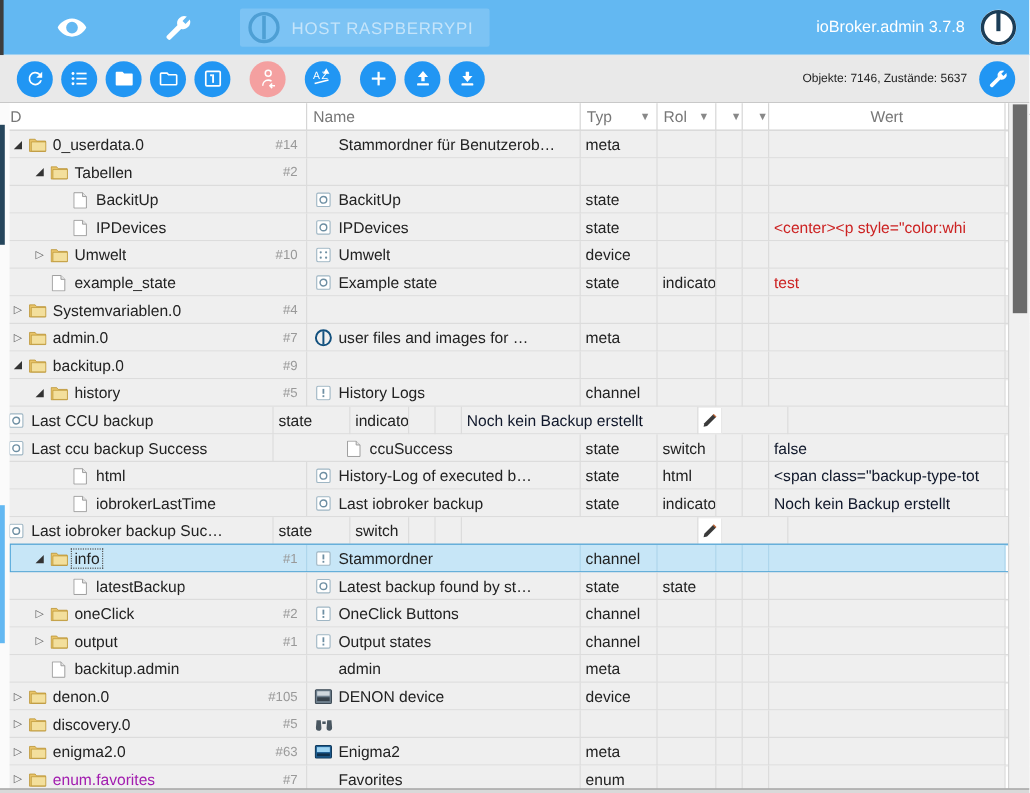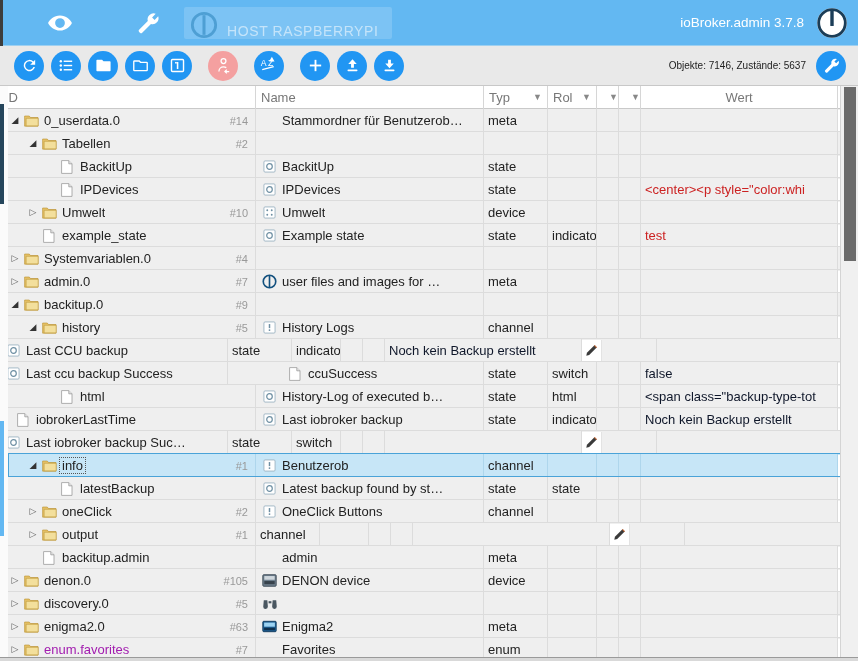--- a/index.html
+++ b/index.html
@@ -19,21 +19,21 @@
     display: flex; align-items: center;
     border-bottom: 1px solid #9fd0f0;
   }
   .hdr-icon {
     width: 44px; height: 44px; display:flex; align-items:center; justify-content:center;
     color: #ffffff; cursor: pointer;
   }
   .eye-wrap { margin-left: 38px; }
   .wrench-wrap { margin-left: 44px; }
   .host-chip {
-    margin-left: 14px; height: 32px; display:flex; align-items:flex-end;
+    margin-left: 30px; height: 32px; display:flex; align-items:center;
     background: rgba(255,255,255,0.16); border-radius: 2px; padding: 0 14px 0 6px;
     color: rgba(255,255,255,0.55); letter-spacing: 0.6px;
     font-size: 14px; cursor: pointer;
   }
   .host-chip .logo { margin-right: 9px; display:flex; }
   .hdr-spacer { flex: 1 1 auto; }
   .version {
     color: #ffffff; font-size: 13.5px; margin-right: 11px; white-space: nowrap;
   }
   .power-btn { margin-right: 9px; display:flex; cursor:pointer; }
@@ -739,21 +739,21 @@
             <div class="act">
               <svg width="13" height="13" viewBox="0 0 16 16">
                 <path d="M11.6 1.6l2.8 2.8L5.2 13.6 1.6 14.4l.8-3.6z" fill="#3a3a3a"></path>
                 <path d="M11.6 1.6l2.8 2.8" stroke="#c46a3a" stroke-width="1.4"></path>
               </svg>
             </div>
           </div>
         </div>
         <div class="row">
           <div class="cell id" style="width: 256px;">
-            <div class="id-inner" style="">
+            <div class="id-inner" style="padding-left: 44px;">
               <span class="arrow blank"></span>
               <span class="ficon">
                 <svg width="12" height="14" viewBox="0 0 12 14">
                   <path d="M0.6 0.6h7.2l3.2 3.2v9.6H0.6z" fill="#fff" stroke="#9b9b9b" stroke-width=".8"></path>
                   <path d="M7.8 0.6v3.2h3.2" fill="#e4e4e4" stroke="#9b9b9b" stroke-width=".8"></path>
                 </svg>
               </span>
               <span class="idtext">iobrokerLastTime</span>
               <span class="count"></span>
             </div>
@@ -820,21 +820,21 @@
             </div>
           </div>
           <div class="cell" style="width: 228px;">
             <span class="nameicon">
               <svg width="13" height="13" viewBox="0 0 14 14">
                 <rect x="1" y="1" width="12" height="12" rx="1.2" fill="#fff" stroke="#9fb6c4" stroke-width="1"></rect>
                 <rect x="6.2" y="3.3" width="1.6" height="4.4" fill="#6e8fa3"></rect>
                 <rect x="6.2" y="9" width="1.6" height="1.7" fill="#6e8fa3"></rect>
               </svg>
             </span>
-            <span class="nametext">Benutzerob</span>
+            <span class="nametext">Stammordner</span>
           </div>
           <div class="cell" style="width: 64px;">channel</div>
           <div class="cell" style="width: 49px;"></div>
           <div class="cell" style="width: 22px;"></div>
           <div class="cell" style="width: 22px;"></div>
           <div class="cell val" style="width: 197px;"></div>
           <div class="cell actions" style="width: 75px;">
             <div class="act">
               <svg width="13" height="13" viewBox="0 0 16 16">
                 <path d="M11.6 1.6l2.8 2.8L5.2 13.6 1.6 14.4l.8-3.6z" fill="#3a3a3a"></path>
@@ -924,20 +924,30 @@
               <span class="arrow ">▷</span>
               <span class="ficon">
                 <svg width="15" height="13" viewBox="0 0 16 14">
                   <path d="M0.6 2.2h5l1.3 1.6h8.1v9.3H0.6z" fill="#e8c46a" stroke="#b99230" stroke-width=".7"></path>
                   <path d="M2.2 4.6h13v8.2H2.2z" fill="#f3df9c" stroke="#b99230" stroke-width=".6"></path>
                 </svg>
               </span>
               <span class="idtext">output</span>
               <span class="count">#1</span>
             </div>
+          </div>
+          <div class="cell" style="width: 228px;">
+            <span class="nameicon">
+              <svg width="13" height="13" viewBox="0 0 14 14">
+                <rect x="1" y="1" width="12" height="12" rx="1.2" fill="#fff" stroke="#9fb6c4" stroke-width="1"></rect>
+                <rect x="6.2" y="3.3" width="1.6" height="4.4" fill="#6e8fa3"></rect>
+                <rect x="6.2" y="9" width="1.6" height="1.7" fill="#6e8fa3"></rect>
+              </svg>
+            </span>
+            <span class="nametext">Output states</span>
           </div>
           <div class="cell" style="width: 64px;">channel</div>
           <div class="cell" style="width: 49px;"></div>
           <div class="cell" style="width: 22px;"></div>
           <div class="cell" style="width: 22px;"></div>
           <div class="cell val" style="width: 197px;"></div>
           <div class="cell actions" style="width: 75px;">
             <div class="act">
               <svg width="13" height="13" viewBox="0 0 16 16">
                 <path d="M11.6 1.6l2.8 2.8L5.2 13.6 1.6 14.4l.8-3.6z" fill="#3a3a3a"></path>

